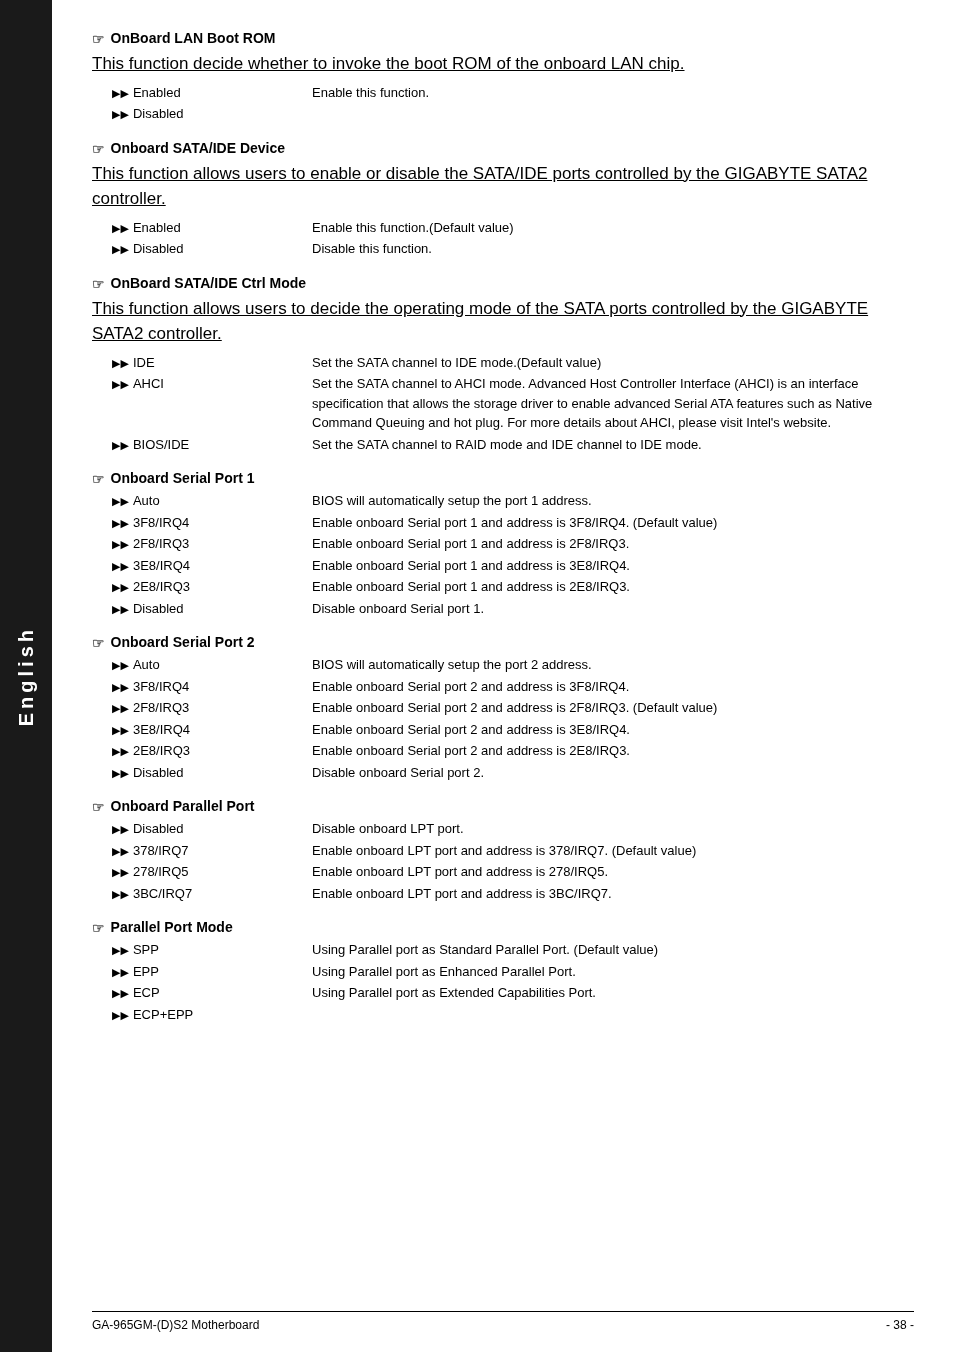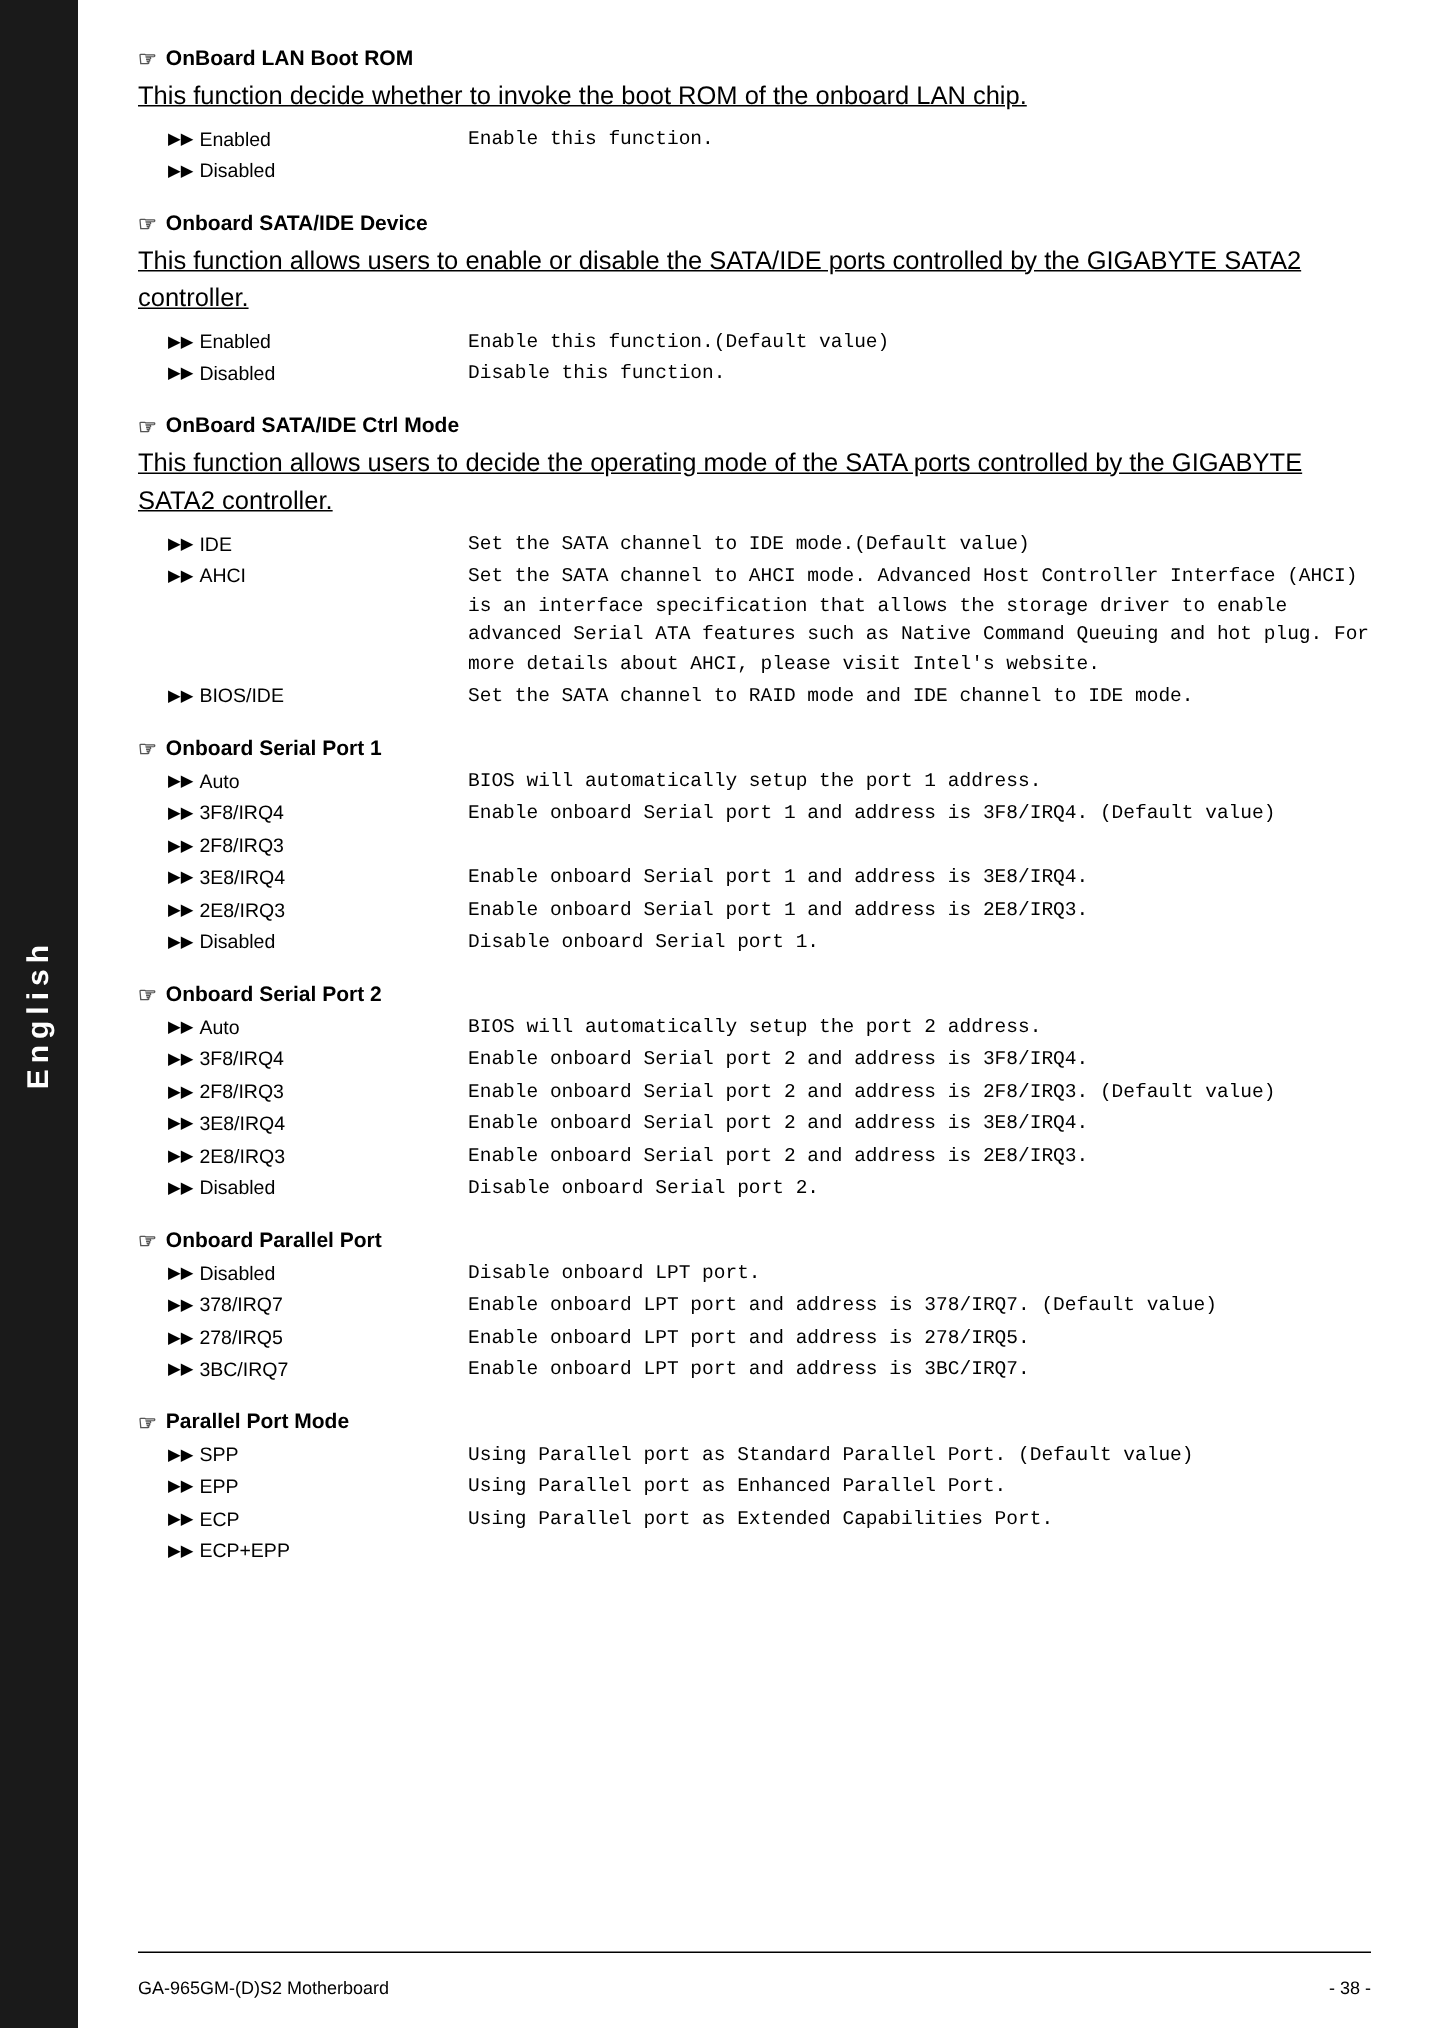--- a/index.html
+++ b/index.html
@@ -80,32 +80,31 @@
     }
     .arrow {
       font-size: 11px;
       margin-top: 2px;
       flex-shrink: 0;
     }
     .option-value {
       flex: 1;
       font-size: 13px;
       line-height: 1.5;
-      font-family: Liberation Mono, monospace;
     }
     .footer {
       position: absolute;
       bottom: 20px;
       left: 40px;
       right: 40px;
       display: flex;
       justify-content: space-between;
       align-items: center;
       border-top: 1px solid #000;
-      padding-top: 16px;
+      padding-top: 6px;
       font-size: 12px;
     }
   </style>
 </head>
 <body>
 
 <div class="page">
   <div class="sidebar">
     <div class="sidebar-label">English</div>
   </div>
@@ -204,20 +203,21 @@
                 <span class="arrow">▶▶</span>
                 <span>3F8/IRQ4</span>
               </div>
               <div class="option-value">Enable onboard Serial port 1 and address is 3F8/IRQ4. (Default value)</div>
             </div>
             <div class="option-row">
               <div class="option-key">
                 <span class="arrow">▶▶</span>
                 <span>2F8/IRQ3</span>
               </div>
+              <div class="option-value">Enable onboard Serial port 1 and address is 2F8/IRQ3.</div>
             </div>
             <div class="option-row">
               <div class="option-key">
                 <span class="arrow">▶▶</span>
                 <span>3E8/IRQ4</span>
               </div>
               <div class="option-value">Enable onboard Serial port 1 and address is 3E8/IRQ4.</div>
             </div>
             <div class="option-row">
               <div class="option-key">

